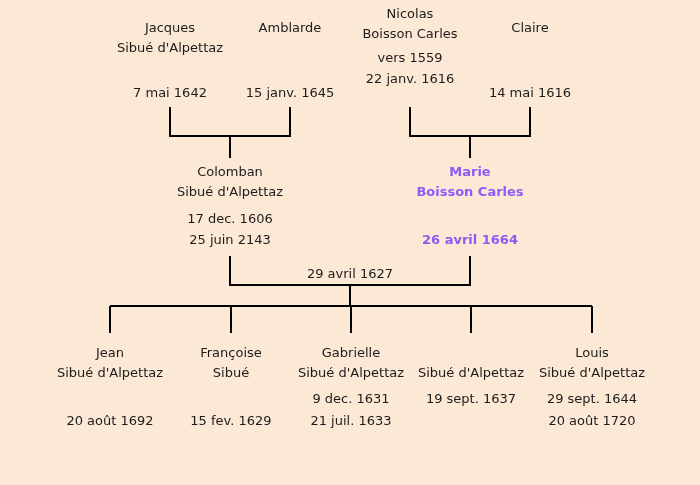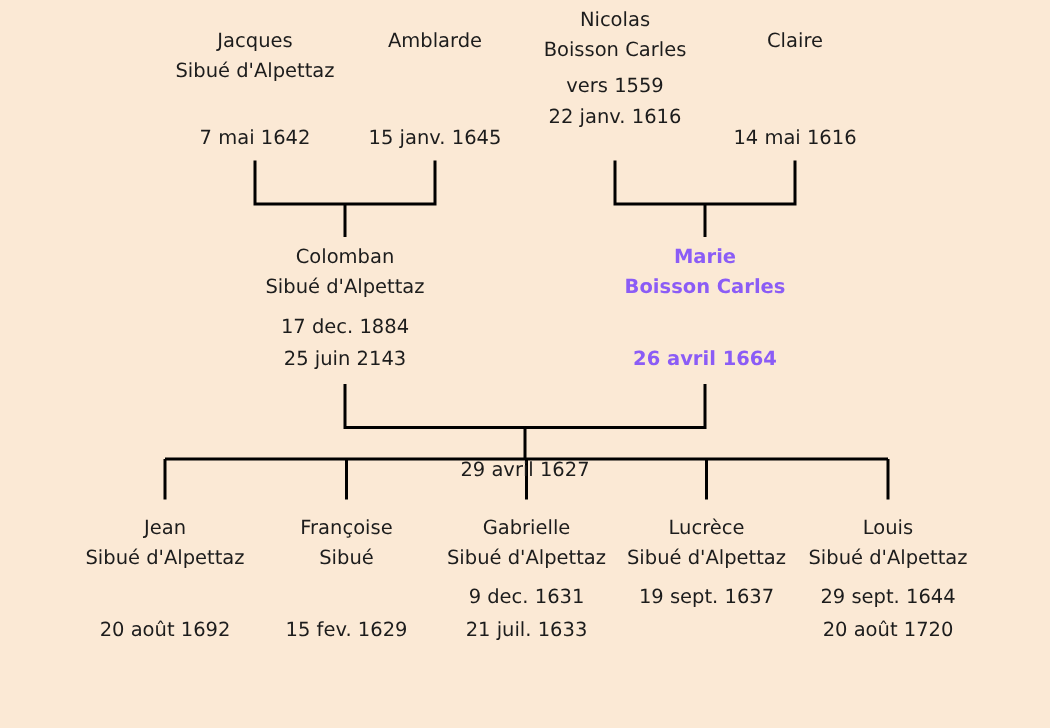--- a/index.html
+++ b/index.html
@@ -25,21 +25,21 @@
     text-align:center;font-size:13px;line-height:16px;
     white-space:nowrap;
   }
   .r1{top:6px}.r2{top:26px}
   .gp .r3{top:50px}.gp .r4{top:71px}
   .par .r3{top:53px}.par .r4{top:74px}
   .kid .r3{top:52px}.kid .r4{top:74px}
   .bold{font-weight:bold;color:#8b5cf6;}
   .marriage{
     position:absolute;width:140px;text-align:center;
-    font-size:13px;line-height:16px;white-space:nowrap;margin-top:40px;
+    font-size:13px;line-height:16px;white-space:nowrap;
   }
 </style>
 </head>
 <body>
 
 <div class="canvas">
 
   <svg class="lines" width="700" height="485">
     <path d="M170 107 V136 H290 V107 M230 136 V158"></path>
     <path d="M410 107 V136 H530 V107 M470 136 V158"></path>
@@ -68,21 +68,21 @@
   <div class="person gp" style="left:460px;top:14px">
     <div class="tl r1">Claire</div>
     <div class="tl r2"></div>
     <div class="tl r3"></div>
     <div class="tl r4">14 mai 1616</div>
   </div>
 
   <div class="person par" style="left:160px;top:158px">
     <div class="tl r1">Colomban</div>
     <div class="tl r2">Sibué d'Alpettaz</div>
-    <div class="tl r3">17 dec. 1884</div>
+    <div class="tl r3">17 dec. 1606</div>
     <div class="tl r4">25 juin 2143</div>
   </div>
   <div class="person par bold" style="left:400px;top:158px">
     <div class="tl r1">Marie</div>
     <div class="tl r2">Boisson Carles</div>
     <div class="tl r3"></div>
     <div class="tl r4">26 avril 1664</div>
   </div>
 
   <div class="marriage" style="left:280px;top:266px">29 avril 1627</div>
@@ -98,21 +98,20 @@
     <div class="tl r2">Sibué</div>
     <div class="tl r4">15 fev. 1629</div>
   </div>
   <div class="person kid" style="left:281px;top:339px">
     <div class="tl r1">Gabrielle</div>
     <div class="tl r2">Sibué d'Alpettaz</div>
     <div class="tl r3">9 dec. 1631</div>
     <div class="tl r4">21 juil. 1633</div>
   </div>
   <div class="person kid" style="left:401px;top:339px">
-    <div class="tl r1">Lucrèce</div>
     <div class="tl r2">Sibué d'Alpettaz</div>
     <div class="tl r3">19 sept. 1637</div>
     <div class="tl r4"></div>
   </div>
   <div class="person kid" style="left:522px;top:339px">
     <div class="tl r1">Louis</div>
     <div class="tl r2">Sibué d'Alpettaz</div>
     <div class="tl r3">29 sept. 1644</div>
     <div class="tl r4">20 août 1720</div>
   </div>

